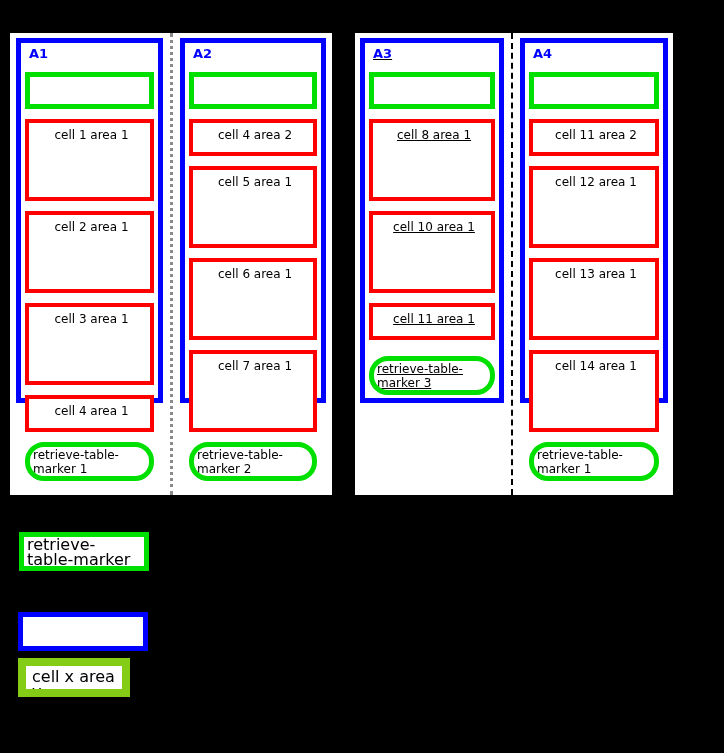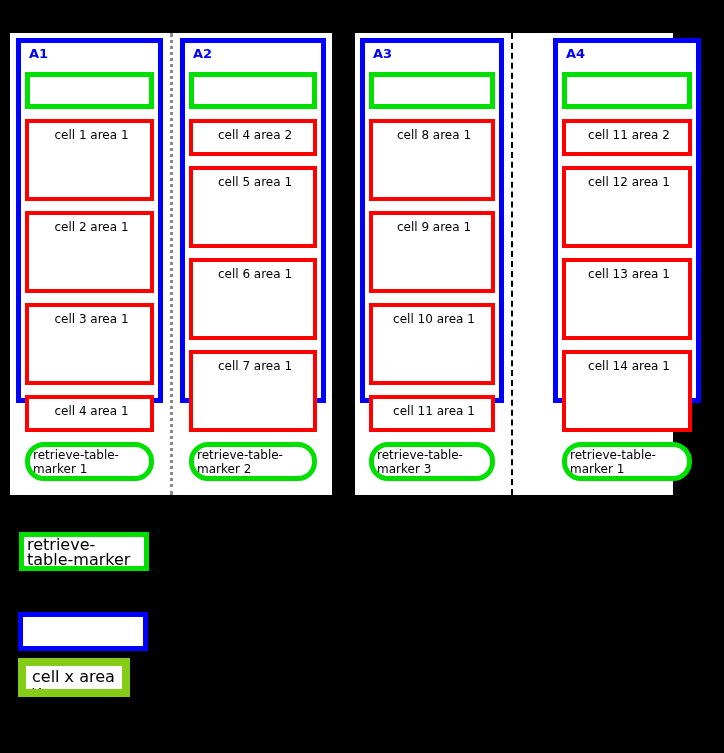--- a/index.html
+++ b/index.html
@@ -20,22 +20,22 @@
 
   .column {
     position:absolute; top:5px; height:365px;
     border:5px solid #0000ff; background:#fff;
     box-sizing:border-box;
     display:flex; flex-direction:column; gap:10px;
     padding:3px 4px 3px 4px;
   }
   #col-a1 { left:6px;   width:147px; }
   #col-a2 { left:170px; width:146px; }
-  #col-a3 { left:5px;   width:144px; }
-  #col-a4 { left:165px; width:148px;margin-left:33px; }
+  #col-a3 { left:5px;   width:144px;text-decoration:underline; }
+  #col-a4 { left:165px; width:148px; }
 
   .col-title {
     color:#0000ff; font-weight:bold; font-size:13px;
     line-height:16px; height:16px; padding-left:4px;
     flex:0 0 auto;
   }
   .green-box {
     border:5px solid #00e000; background:#fff;
     box-sizing:border-box; flex:0 0 auto;
   }
@@ -89,21 +89,20 @@
   </div>
 </div>
 
 <div class="panel" id="panel2">
   <div class="divider" id="divider2"></div>
 
   <div class="column" id="col-a3">
     <div class="col-title">A3</div>
     <div class="green-box green-empty"></div>
     <div class="cell tall"><span>cell 8 area 1</span></div>
-    <div class="cell tall"><span>cell 9 area 1</span></div>
     <div class="cell tall"><span>cell 10 area 1</span></div>
     <div class="cell short"><span>cell 11 area 1</span></div>
     <div class="green-box marker"><span>retrieve-table-marker 3</span></div>
   </div>
 
   <div class="column" id="col-a4">
     <div class="col-title">A4</div>
     <div class="green-box green-empty"></div>
     <div class="cell short"><span>cell 11 area 2</span></div>
     <div class="cell tall"><span>cell 12 area 1</span></div>

